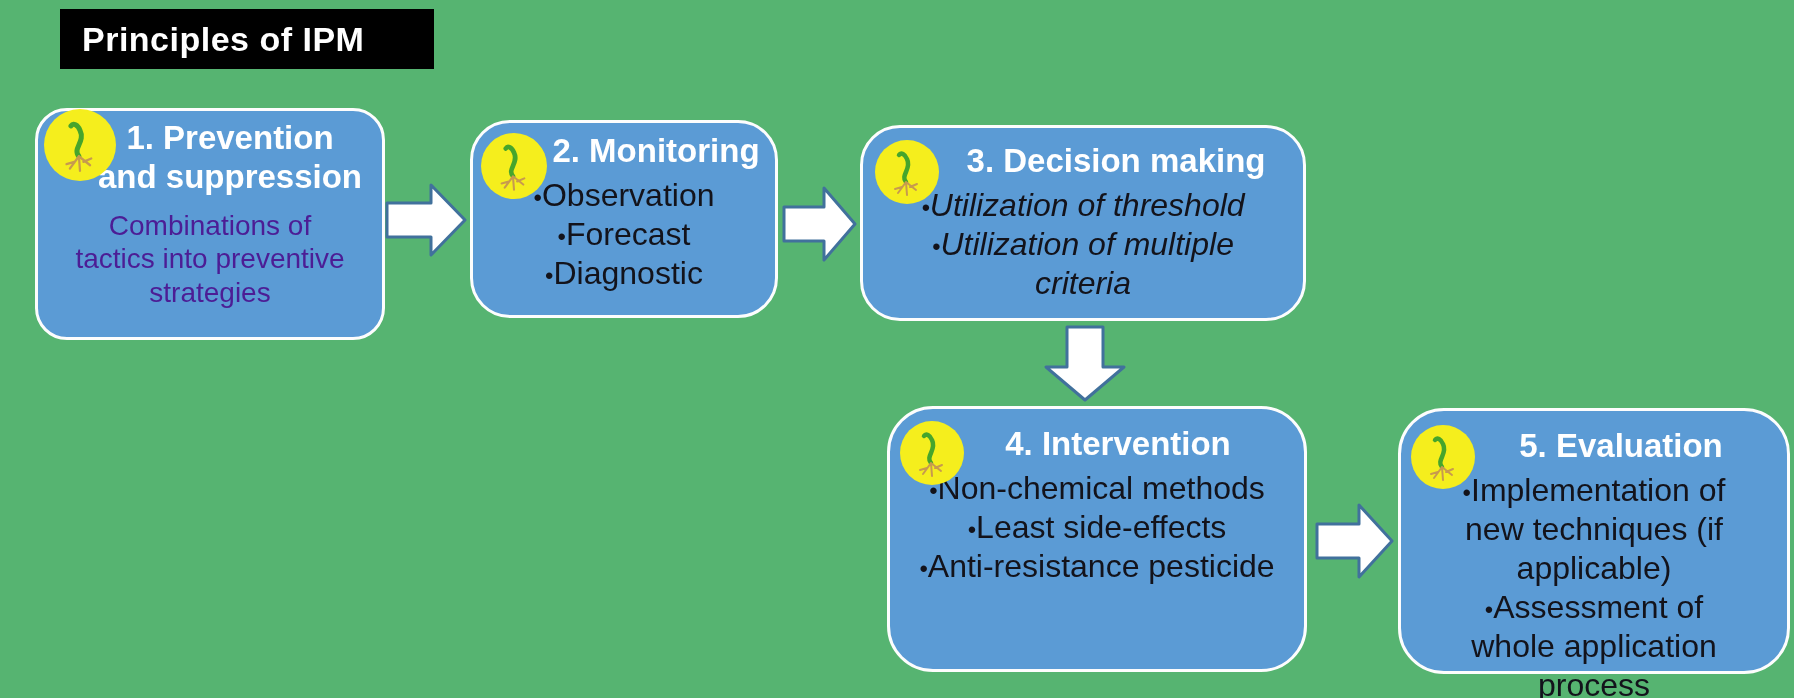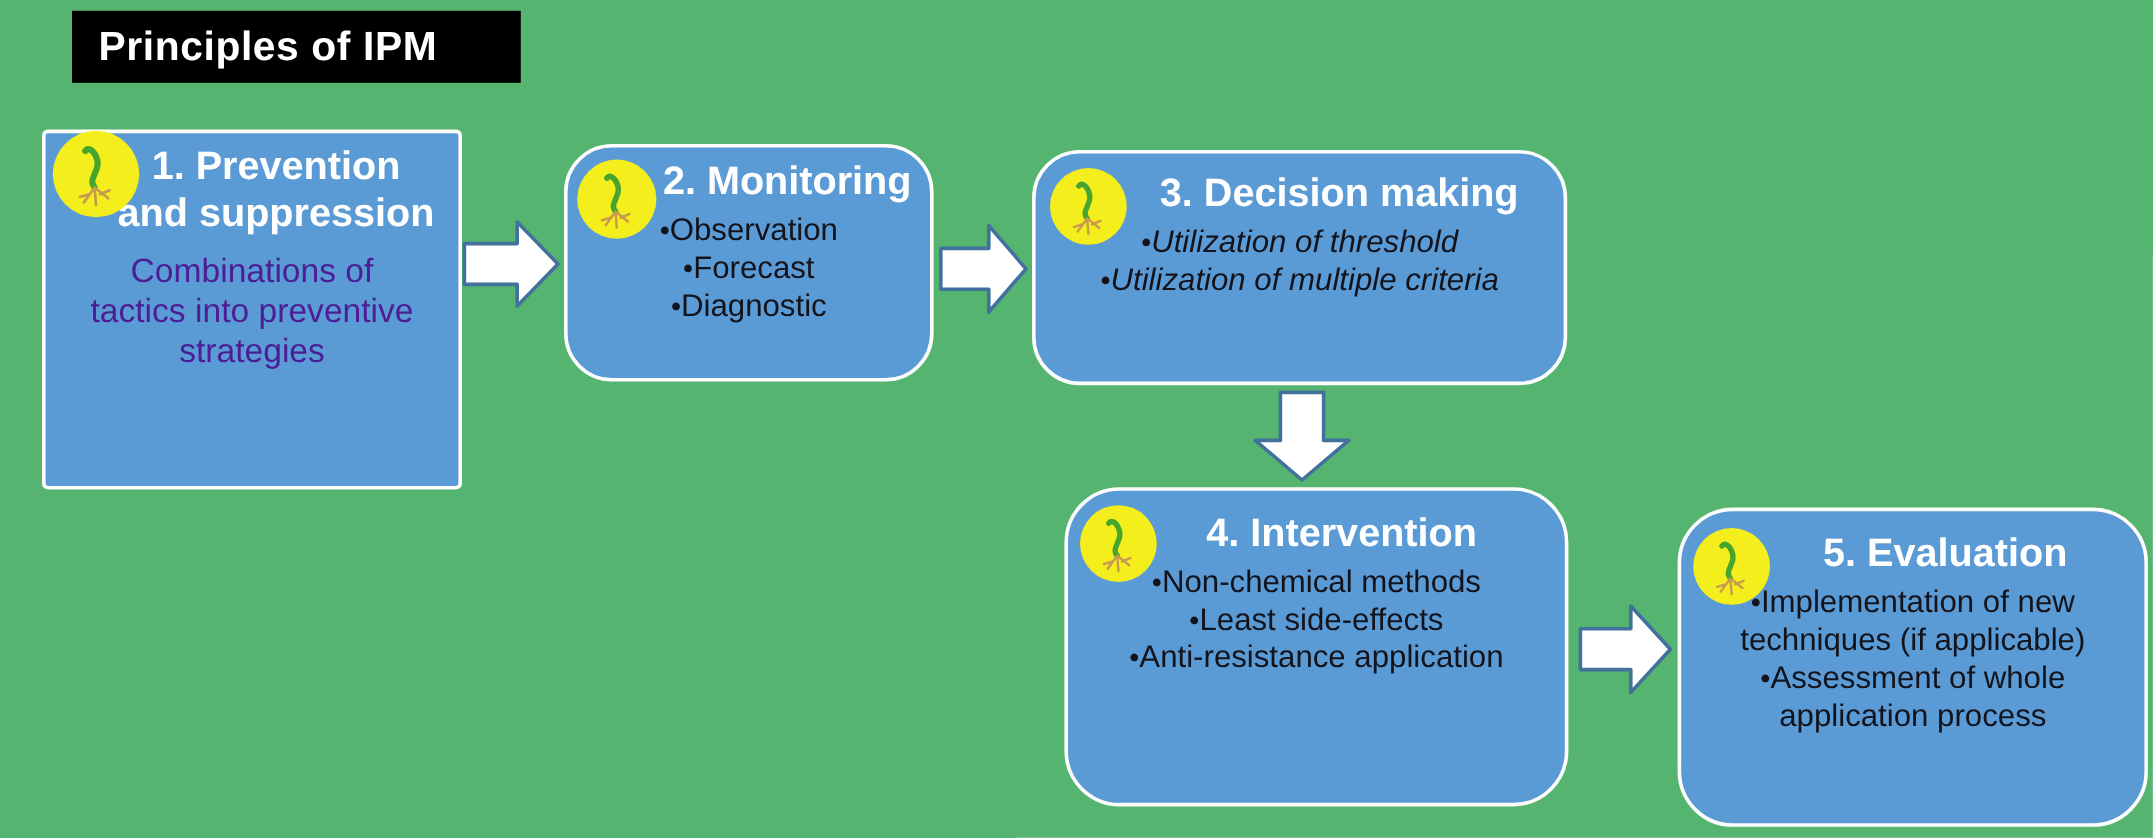--- a/index.html
+++ b/index.html
@@ -22,38 +22,38 @@
     color:#ffffff;font-size:34px;font-weight:bold;letter-spacing:.5px;
   }
   
   .box{
     position:absolute;
     background:#5b9bd5;
     border:3px solid #fdfdfd;
     box-sizing:border-box;
     text-align:center;
   }
-  .b1{left:35px;top:108px;width:350px;height:300px;border-radius:5px;}
+  .b1{left:35px;top:108px;width:350px;height:232px;border-radius:32px;}
   .b2{left:470px;top:120px;width:308px;height:198px;border-radius:40px;}
   .b3{left:860px;top:125px;width:446px;height:196px;border-radius:40px;}
   .b4{left:887px;top:406px;width:420px;height:266px;border-radius:46px;}
-  .b5{left:1398px;top:423px;width:392px;height:266px;border-radius:46px;}
+  .b5{left:1398px;top:408px;width:392px;height:266px;border-radius:46px;}
   .heading{
     color:#ffffff;font-weight:bold;font-size:33px;line-height:1.18;
   }
   .b1 .heading{margin:8px 18px 0 58px;}
   .b2 .heading{margin:9px 8px 0 72px;}
   .b3 .heading{margin:14px 16px 0 82px;}
   .b4 .heading{margin:16px 20px 0 62px;}
   .b5 .heading{margin:16px 14px 0 68px;}
   .bodytext{
     color:#4c1d95;font-size:28px;line-height:1.2;margin-top:12px;
   }
   .b1 .bodytext{padding:0 35px;}
-  .bullets{color:#13131b;font-size:26px;line-height:1.22;margin-top:5px;}
+  .bullets{color:#13131b;font-size:32px;line-height:1.22;margin-top:5px;}
   .b3 .bullets{padding:0 30px;font-style:italic;}
   .b4 .bullets{padding:0 18px;}
   .b5 .bullets{padding:0 40px;}
   .bullet::before{content:"\2022";font-size:24px;}
   
   .badge{
     position:absolute;
     background:#f5ee1d;
     border-radius:50%;
   }
@@ -124,21 +124,21 @@
     <div class="badge">
       <svg viewBox="0 0 64 64">
         <path d="M31 42 C 25 35, 37 29, 32 19 C 30 14, 26 12, 24 15" fill="none" stroke="#46a52c" stroke-width="4.5" stroke-linecap="round"></path>
         <path d="M31 42 L23 53 M31 42 L32 55 M31 42 L41 50 M27 47 L20 49 M35 47 L42 44" fill="none" stroke="#c79a4e" stroke-width="2" stroke-linecap="round"></path>
       </svg>
     </div>
     <div class="heading">4. Intervention</div>
     <div class="bullets">
       <div class="bullet">Non-chemical methods</div>
       <div class="bullet">Least side-effects</div>
-      <div class="bullet">Anti-resistance application</div>
+      <div class="bullet">Anti-resistance pesticide</div>
     </div>
   </div>
 
   <div class="box b5">
     <div class="badge">
       <svg viewBox="0 0 64 64">
         <path d="M31 42 C 25 35, 37 29, 32 19 C 30 14, 26 12, 24 15" fill="none" stroke="#46a52c" stroke-width="4.5" stroke-linecap="round"></path>
         <path d="M31 42 L23 53 M31 42 L32 55 M31 42 L41 50 M27 47 L20 49 M35 47 L42 44" fill="none" stroke="#c79a4e" stroke-width="2" stroke-linecap="round"></path>
       </svg>
     </div>

